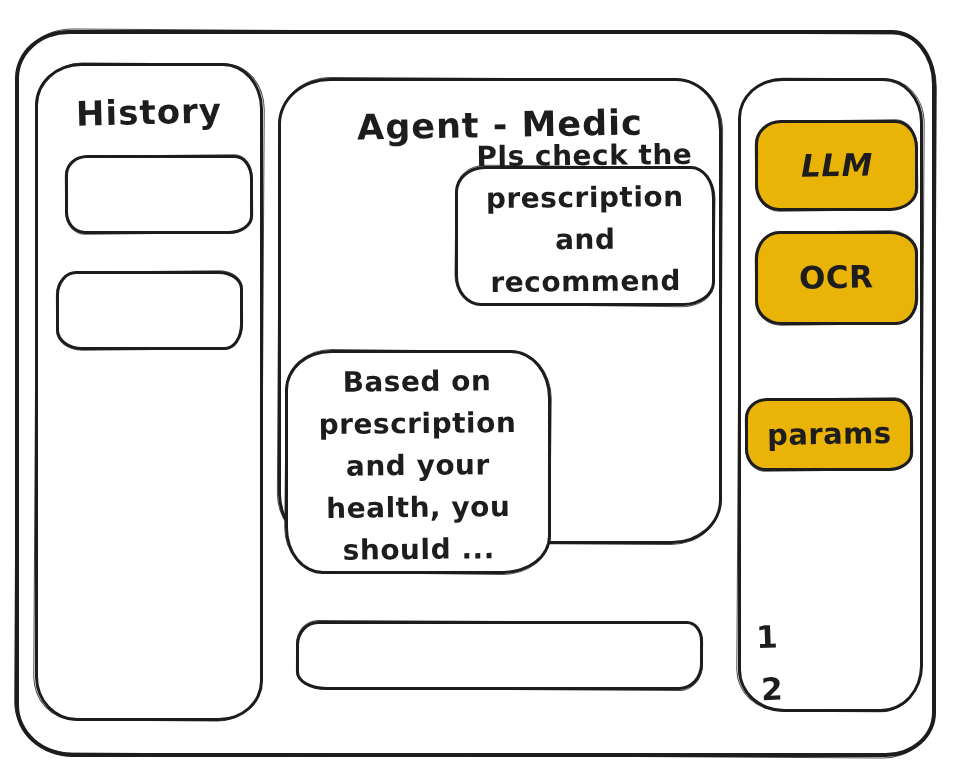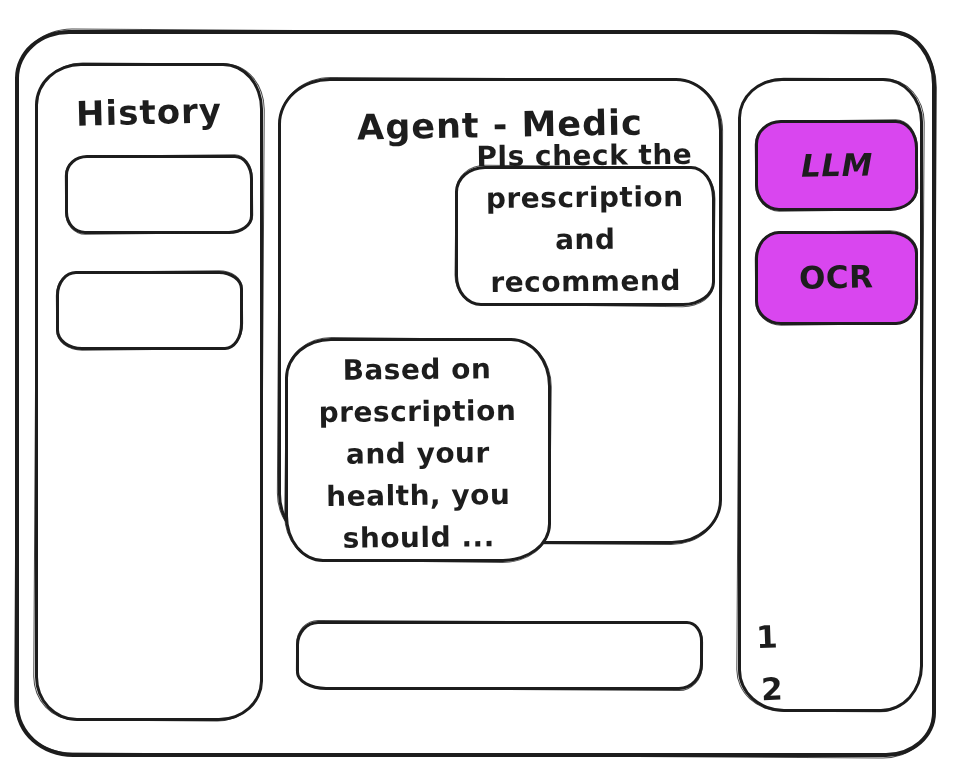--- a/index.html
+++ b/index.html
@@ -110,21 +110,21 @@
     border: 1.5px solid rgba(29,29,29,0.75);
     border-radius: inherit;
     transform: rotate(0.7deg);
     pointer-events: none;
   }
   .bubble-user {
     left: 174px; top: 85px; width: 260px; height: 140px;
     border-radius: 30px 24px 32px 26px / 26px 32px 24px 30px;
   }
   .bubble-assistant {
-    left: 4px; top: 257px; width: 266px; height: 224px;
+    left: 4px; top: 269px; width: 266px; height: 224px;
     border-radius: 46px 40px 48px 38px / 40px 48px 38px 46px;
   }
   .bubble-text {
     white-space: pre-line;
     font-size: 28px;
     font-weight: 700;
     line-height: 1.5;
     letter-spacing: 0.5px;
     transform: rotate(-0.6deg);
   }
@@ -145,21 +145,21 @@
   }
   
   .tools-panel {
     left: 738px; top: 78px; width: 185px; height: 634px;
     border-radius: 44px 40px 42px 46px / 40px 44px 46px 42px;
   }
   .tool-box {
     position: absolute;
     box-sizing: border-box;
     border: 3px solid #1d1d1d;
-    background: #d946ef;
+    background: #eab308;
     display: flex;
     align-items: center;
     justify-content: center;
     text-align: center;
     font-weight: 700;
     cursor: pointer;
   }
   .tool-box::before {
     content: "";
     position: absolute;
@@ -242,17 +242,20 @@
     </div>
   </div>
 
   <div class="sketch tools-panel">
     <div class="tool-box tool-llm">
       <span class="tool-label">LLM</span>
     </div>
     <div class="tool-box tool-ocr">
       <span class="tool-label">OCR</span>
     </div>
+    <div class="tool-box tool-params">
+      <span class="tool-label">params</span>
+    </div>
     <div class="doc-entry doc-entry-1">1</div>
     <div class="doc-entry doc-entry-2">2</div>
   </div>
 
 </div>
 
 </body></html>

